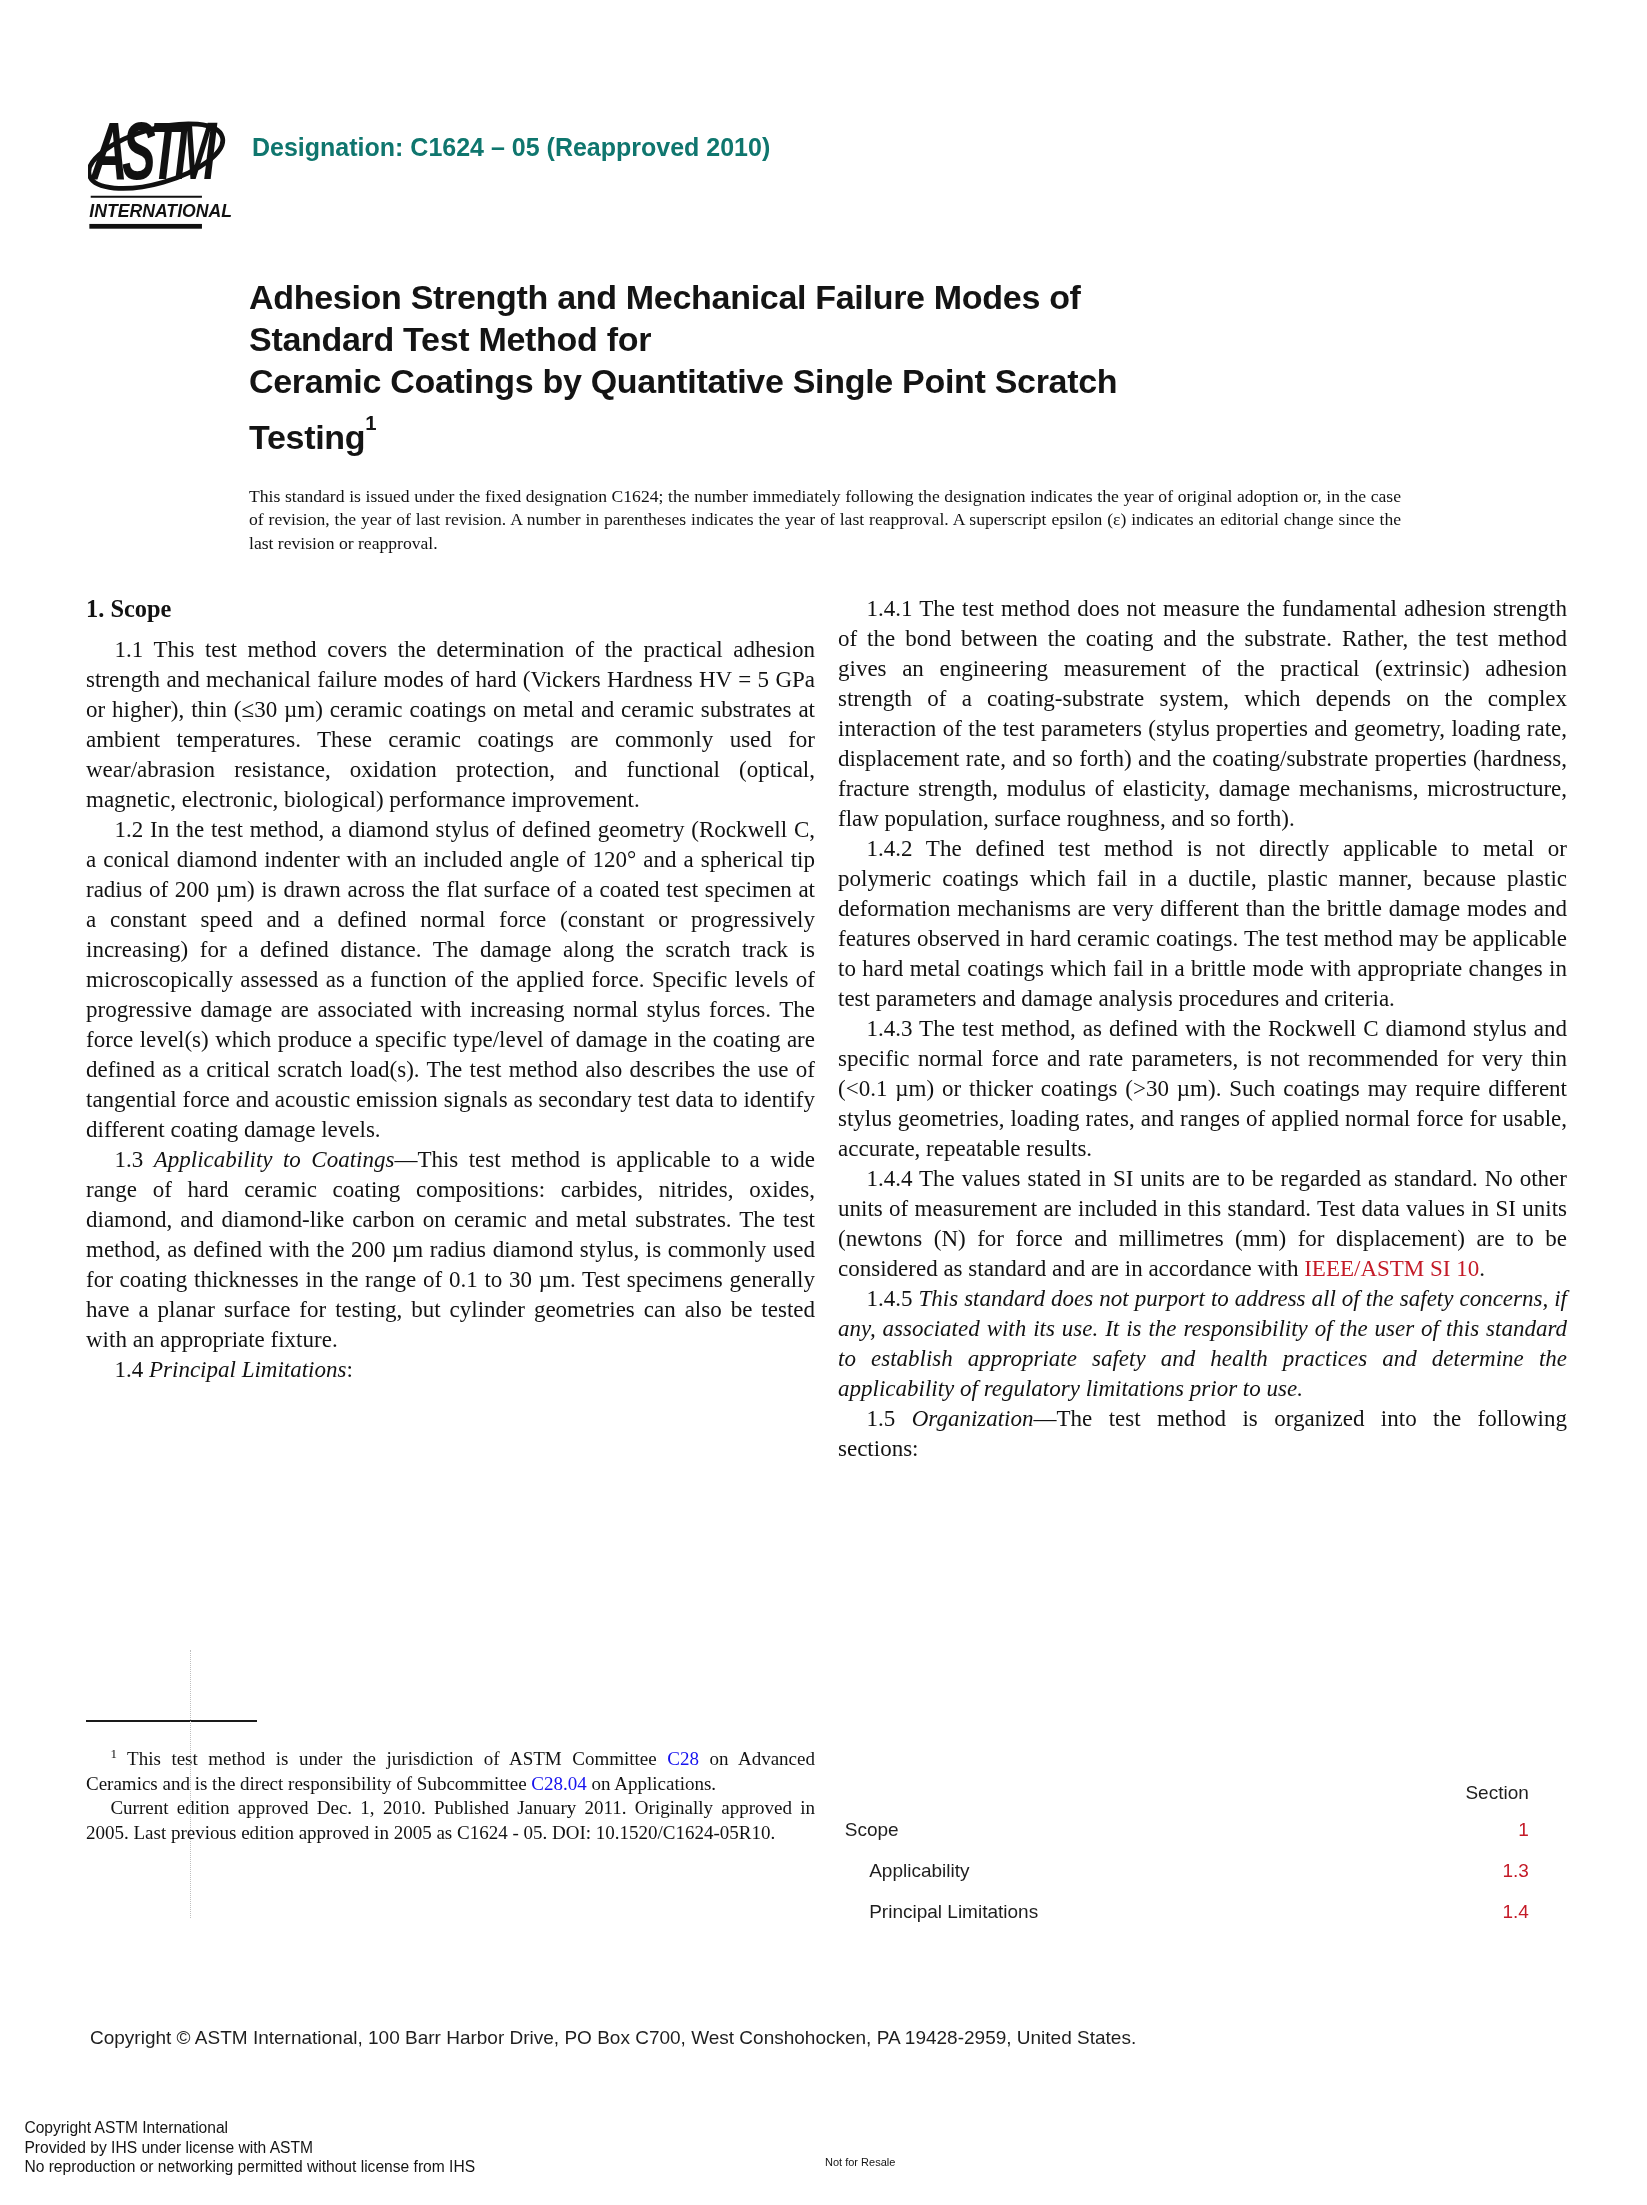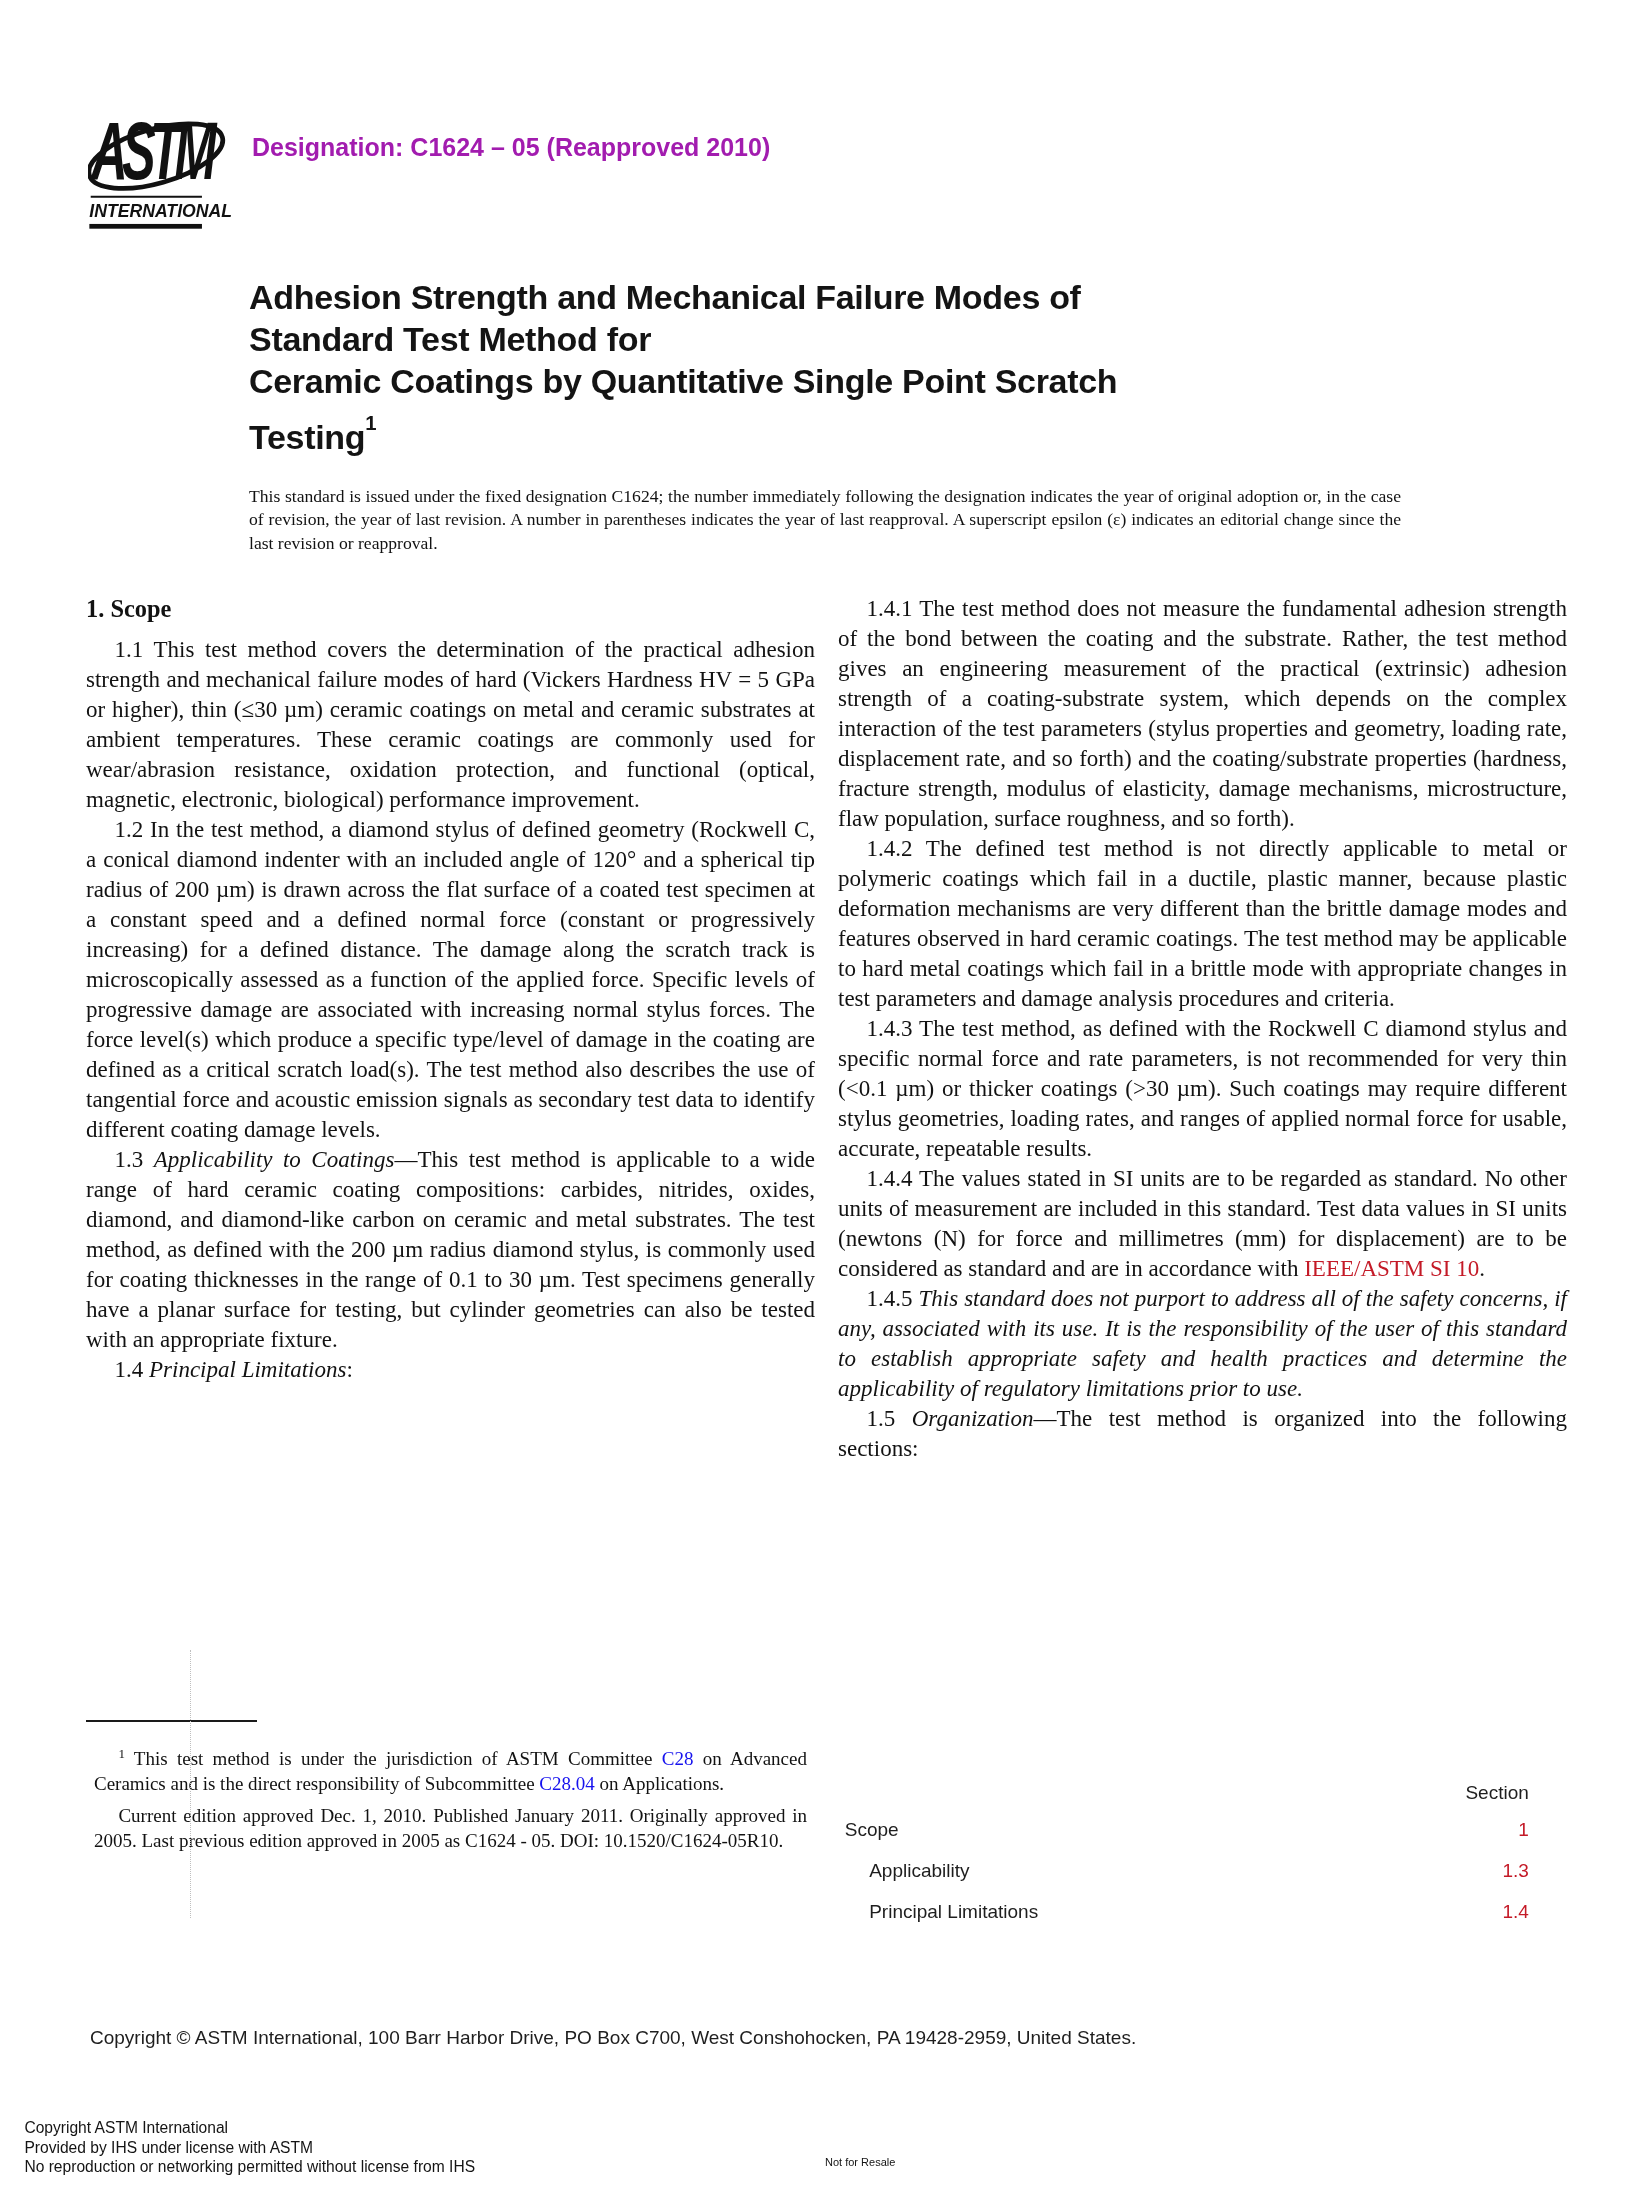--- a/index.html
+++ b/index.html
@@ -4,21 +4,21 @@
 <style>
   html, body { margin:0; padding:0; background:#ffffff; }
   .page {
     position:relative; width:1648px; height:2205px; background:#ffffff;
     font-family:"Liberation Serif", serif; color:#121212; overflow:hidden;
   }
   
   .logo { position:absolute; left:88px; top:114px; width:156px; height:129px; }
   .designation {
     position:absolute; left:252px; top:133px;
-    font-family:"Liberation Sans", sans-serif; font-weight:bold; font-size:25px; color:#a21caf;
+    font-family:"Liberation Sans", sans-serif; font-weight:bold; font-size:25px; color:#0f766e;
   }
   
   .title-block {
     position:absolute; left:249px; top:276px;
     font-family:"Liberation Sans", sans-serif; font-weight:bold;
     font-size:34px; line-height:42px; color:#141414; letter-spacing:-0.3px;
   }
   .title-block sup { font-size:20.3px; vertical-align:19px; }
   
   .abstract {
@@ -38,21 +38,21 @@
     font-family:"Liberation Serif", serif;
   }
   .link-blue { color:var(--blue); text-decoration:none; cursor:pointer; }
   .link-red  { color:var(--red);  text-decoration:none; cursor:pointer; }
   
   .footnote-block {
     position:absolute; left:0; top:1126px; width:100%;
     font-size:19px; line-height:24.4px; text-align:justify;
   }
   .fn-rule { width:171px; border:none; border-top:2.7px solid #1a1a1a; margin:0 0 20.3px 0; }
-  .footnote-block p { margin:8px; text-indent:24.4px; font-size:19px; }
+  .footnote-block p { margin:0; text-indent:24.4px; font-size:19px; }
   .footnote-block sup { font-size:13px; }
   
   .toc {
     position:absolute; left:6.8px; top:1184px; width:684px;
     font-family:"Liberation Sans", sans-serif; font-size:19px; color:#1e1e1e;
     text-align:left;
   }
   .toc-header { text-align:right; margin-bottom:6.8px; }
   .toc-row { display:flex; justify-content:space-between; margin-bottom:11px;gap:24px; }
   .toc-label.indent { padding-left:24.4px; }

